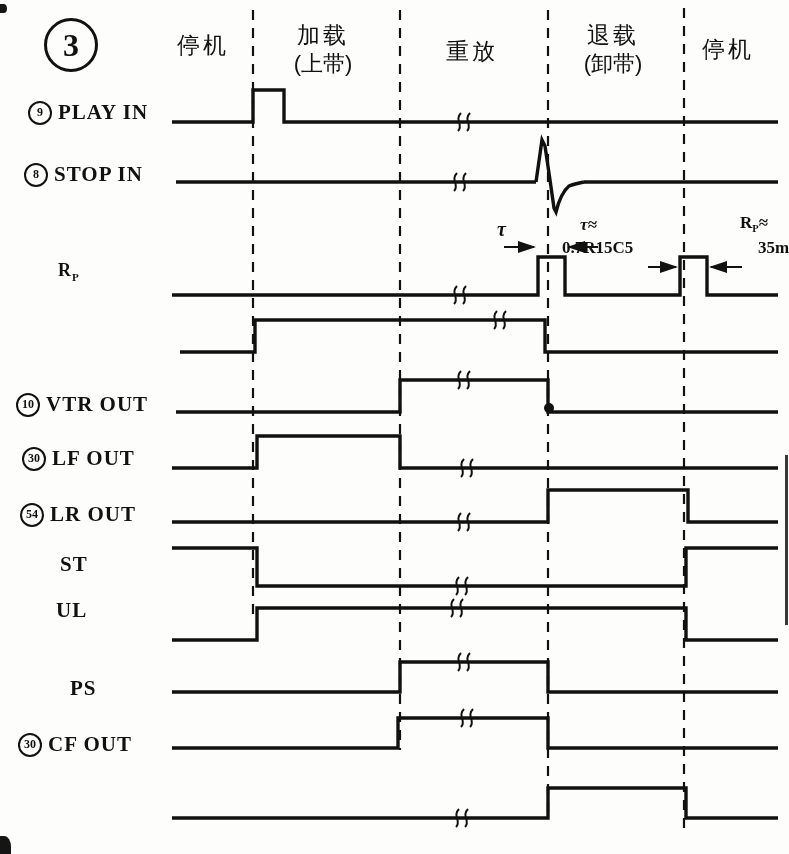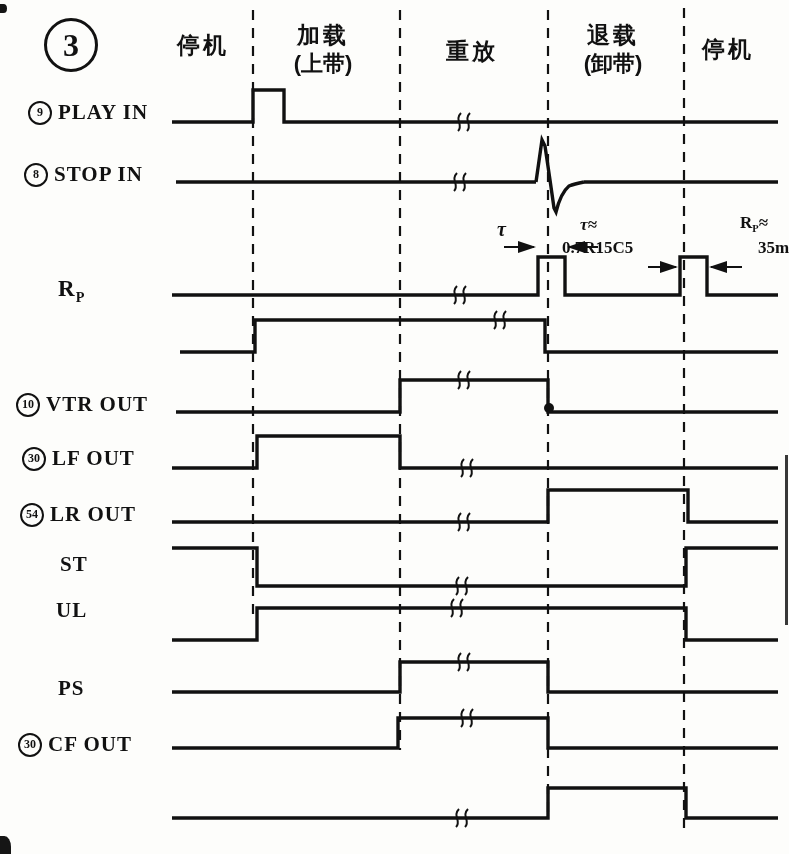--- a/index.html
+++ b/index.html
@@ -9,45 +9,45 @@
   #wave-svg{position:absolute;left:0;top:0}
   .wave{fill:none;stroke:#111;stroke-width:3.4;stroke-linejoin:miter;stroke-linecap:butt}
   .dashline{stroke:#111;stroke-width:2.2;stroke-dasharray:10 8}
   .brk{fill:none;stroke:#111;stroke-width:2}
   .arrow{stroke:#111;stroke-width:2}
 
   .fig-num{position:absolute;left:44px;top:18px;width:54px;height:54px;border:3.5px solid #111;
     border-radius:50%;display:flex;align-items:center;justify-content:center;
     font-size:32px;font-weight:bold}
 
-  .ph{position:absolute;width:150px;text-align:center;font-weight:bold;font-size:23px;
+  .ph{position:absolute;width:150px;text-align:center;font-weight:normal;font-size:23px;
     font-family:"Liberation Sans","DejaVu Sans",sans-serif;letter-spacing:3px;line-height:1.2}
   .ph .sub{font-size:22px;letter-spacing:0}
   .ph1{left:128px;top:32px}
   .ph2{left:248px;top:22px}
   .ph3{left:397px;top:38px}
   .ph4{left:538px;top:22px}
   .ph5{left:653px;top:36px}
 
   .sig{position:absolute;font-weight:bold;font-size:21px;letter-spacing:1px;white-space:nowrap;
     display:flex;align-items:center}
   .cnum{display:inline-flex;align-items:center;justify-content:center;width:24px;height:24px;
     border:2.5px solid #111;border-radius:50%;font-size:12px;font-weight:bold;letter-spacing:0;
     flex:0 0 auto;margin-right:6px}
   .sname sub{font-size:0.62em}
   .s1{left:28px;top:100px}
   .s2{left:24px;top:162px}
-  .s3{left:58px;top:276px;font-size:23px}
+  .s3{left:58px;top:260px;font-size:18px}
   .s4{left:12px;top:336px}
   .s5{left:16px;top:392px}
   .s6{left:22px;top:446px}
   .s7{left:20px;top:502px}
   .s8{left:60px;top:552px}
   .s9{left:56px;top:598px}
-  .s10{left:58px;top:676px}
+  .s10{left:70px;top:676px}
   .s11{left:18px;top:732px}
   .s12{left:16px;top:798px}
 
   .ann{position:absolute;font-weight:bold;font-size:17px;line-height:1.35}
   .ann sub{font-size:0.62em}
   .ann-tau{left:497px;top:216px;font-size:20px;font-style:italic}
   .ann-formula{left:562px;top:214px}
   .ann-formula .ln1{margin-left:18px;font-style:italic}
   .ann-rp{left:740px;top:212px}
   .ann-rp .ln2{margin-left:18px}

